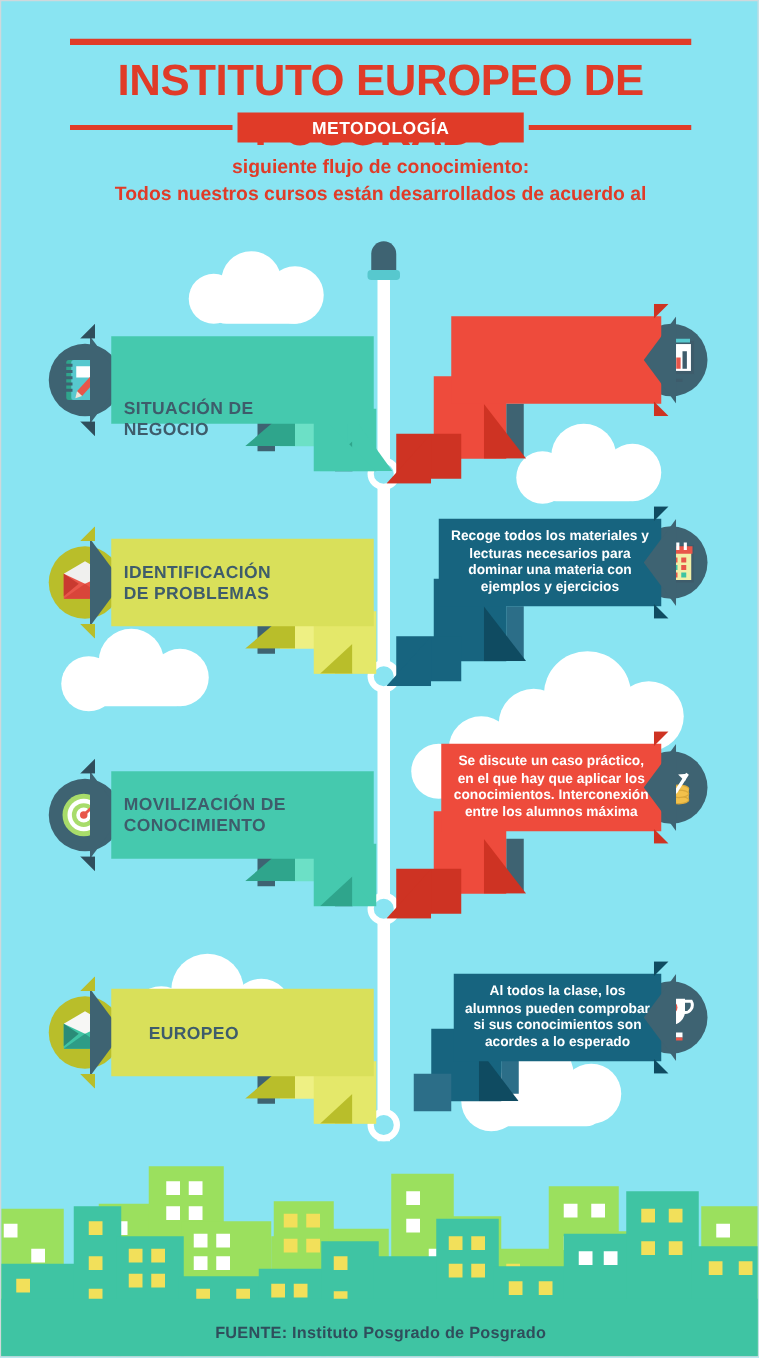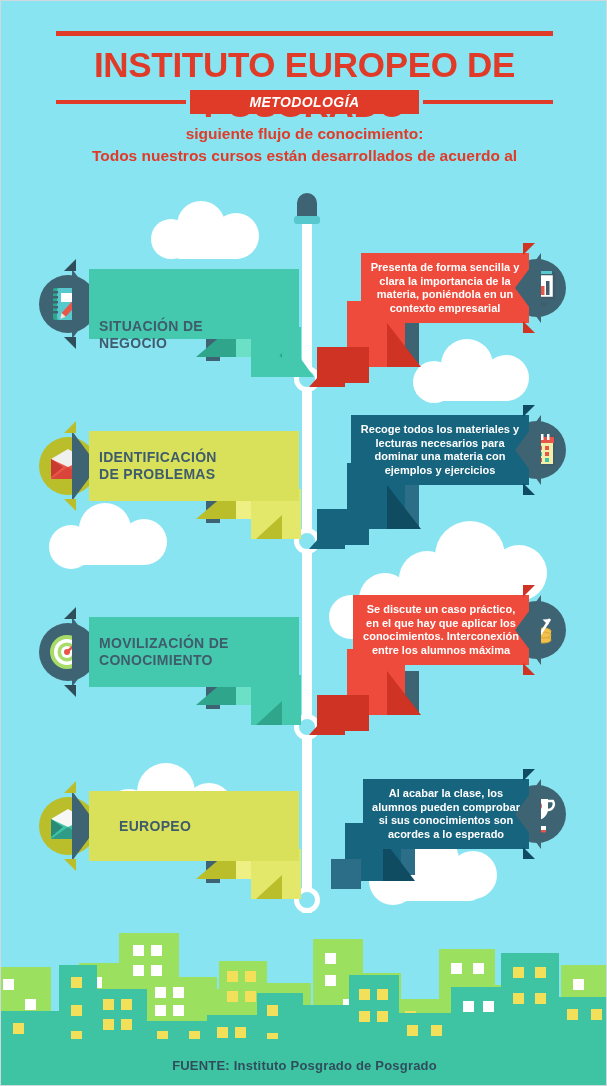--- a/index.html
+++ b/index.html
@@ -34,21 +34,21 @@
   }
   .sub-rule-left,.sub-rule-right{
     position:absolute;top:10px;height:4px;background:#E03B28;
   }
   .sub-rule-left{left:0;width:130px;}
   .sub-rule-right{right:0;width:130px;}
   .sub-chip{
     position:absolute;left:134px;top:0;width:229px;height:24px;
     background:#E03B28;color:#ffffff;
     font-size:14px;font-weight:bold;letter-spacing:0.4px;
-    text-align:center;line-height:24px;font-style:italic;
+    text-align:center;line-height:24px;
   }
   .lead{
     position:absolute;left:40px;top:122px;width:527px;
     text-align:center;color:#E03B28;
     font-size:15.5px;line-height:22px;font-weight:bold;
   }
 
   
   .cloud{position:absolute;background:transparent;}
   .cloud i{position:absolute;background:#ffffff;border-radius:50%;display:block;}
@@ -280,21 +280,20 @@
         <rect x="33" y="27" width="3.5" height="9" fill="#E8564A"></rect>
         <rect x="38" y="22" width="3.5" height="14" fill="#3E5C6B"></rect>
         <rect x="27" y="39" width="3" height="7" fill="#3E5C6B"></rect>
         <rect x="20" y="44" width="18" height="2.5" fill="#3E5C6B"></rect>
       </svg>
     </div>
     <div class="body" style="left:0;width:168px;background:#EE4B3C;"></div>
     <div class="notch" style="right:25px;"></div>
     <div class="tailtop" style="left:162px;top:-10px;background:#CE3323;clip-path:polygon(0 0,100% 0,0 100%);"></div>
     <div class="tailbot" style="left:162px;top:68px;background:#CE3323;clip-path:polygon(0 0,100% 100%,0 100%);"></div>
-    <div class="txt" style="width:168px;">Presenta de forma sencilla y clara la importancia de la materia, poniéndola en un contexto empresarial</div>
   </div>
 
   <div class="fold" style="left:195px;top:432px;width:140px;height:110px;">
     <div class="shadow" style="left:10px;top:52px;width:14px;height:38px;"></div>
     <div class="shadow" style="left:72px;top:82px;width:14px;height:24px;"></div>
     <div class="panel" style="left:28px;top:0;width:54px;height:86px;background:#EEF083;"></div>
     <div class="tri" style="left:0;top:52px;width:40px;height:34px;background:#B9BE2A;clip-path:polygon(100% 0,100% 100%,0 100%);"></div>
     <div class="panel" style="left:55px;top:56px;width:50px;height:50px;background:#E4E86A;"></div>
     <div class="tri" style="left:55px;top:56px;width:50px;height:50px;background:#E4E86A;clip-path:polygon(0 0,100% 100%,0 100%);"></div>
     <div class="tri" style="left:60px;top:82px;width:26px;height:24px;background:#B9BE2A;clip-path:polygon(100% 0,100% 100%,0 100%);"></div>
@@ -488,21 +487,21 @@
         <rect x="20" y="41" width="18" height="4" fill="#ffffff"></rect>
         <rect x="20" y="45" width="18" height="2.4" fill="#E8564A"></rect>
         <circle cx="29" cy="21" r="5" fill="#E8564A"></circle>
         <text x="29" y="24.5" font-size="7" fill="#ffffff" text-anchor="middle" font-family="Liberation Sans, sans-serif">1</text>
       </svg>
     </div>
     <div class="body" style="left:0;width:166px;background:#17647F;"></div>
     <div class="notch" style="right:25px;"></div>
     <div class="tailtop" style="left:160px;top:-10px;background:#0F4B61;clip-path:polygon(0 0,100% 0,0 100%);"></div>
     <div class="tailbot" style="left:160px;top:68px;background:#0F4B61;clip-path:polygon(0 0,100% 100%,0 100%);"></div>
-    <div class="txt" style="width:166px;">Al acabar la clase, los alumnos pueden comprobar si sus conocimientos son acordes a lo esperado</div>
+    <div class="txt" style="width:166px;">Al todos la clase, los alumnos pueden comprobar si sus conocimientos son acordes a lo esperado</div>
   </div>
 
   <div class="city">
 
     <div class="bld" style="left:-8px;height:118px;width:58px;background:#9BE05E;">
       <div class="win" style="left:10px;top:12px;width:11px;height:11px;background:#FFFFFF;"></div>
       <div class="win" style="left:32px;top:32px;width:11px;height:11px;background:#FFFFFF;"></div>
     </div>
     <div class="bld" style="left:76px;height:94px;width:46px;background:#9BE05E;"></div>
     <div class="bld" style="left:78px;height:122px;width:54px;background:#9BE05E;">

